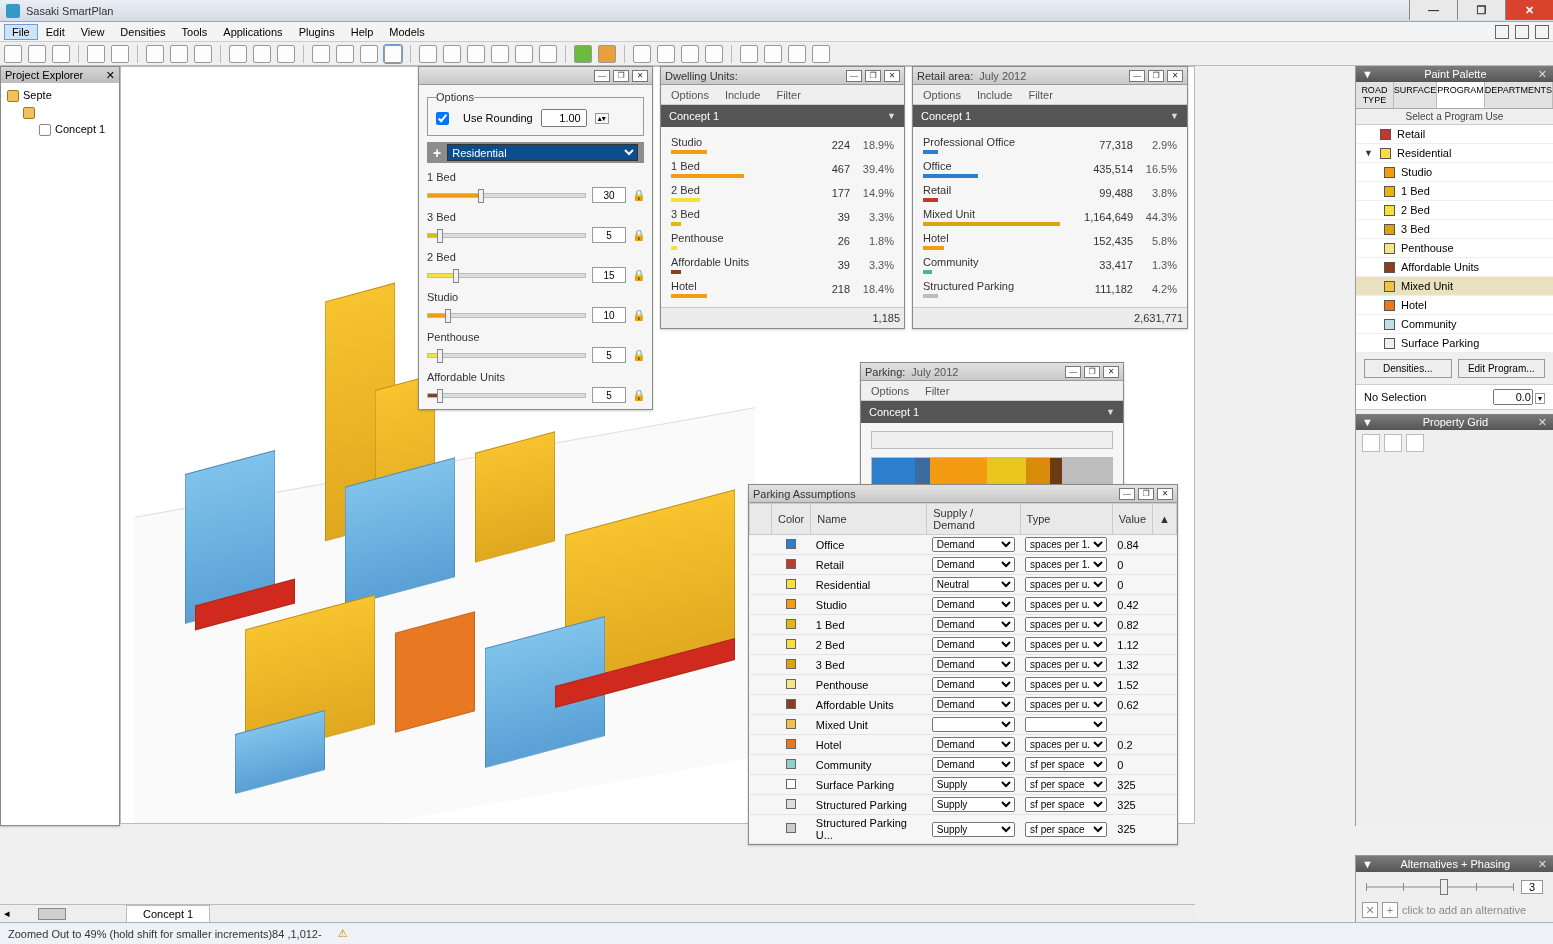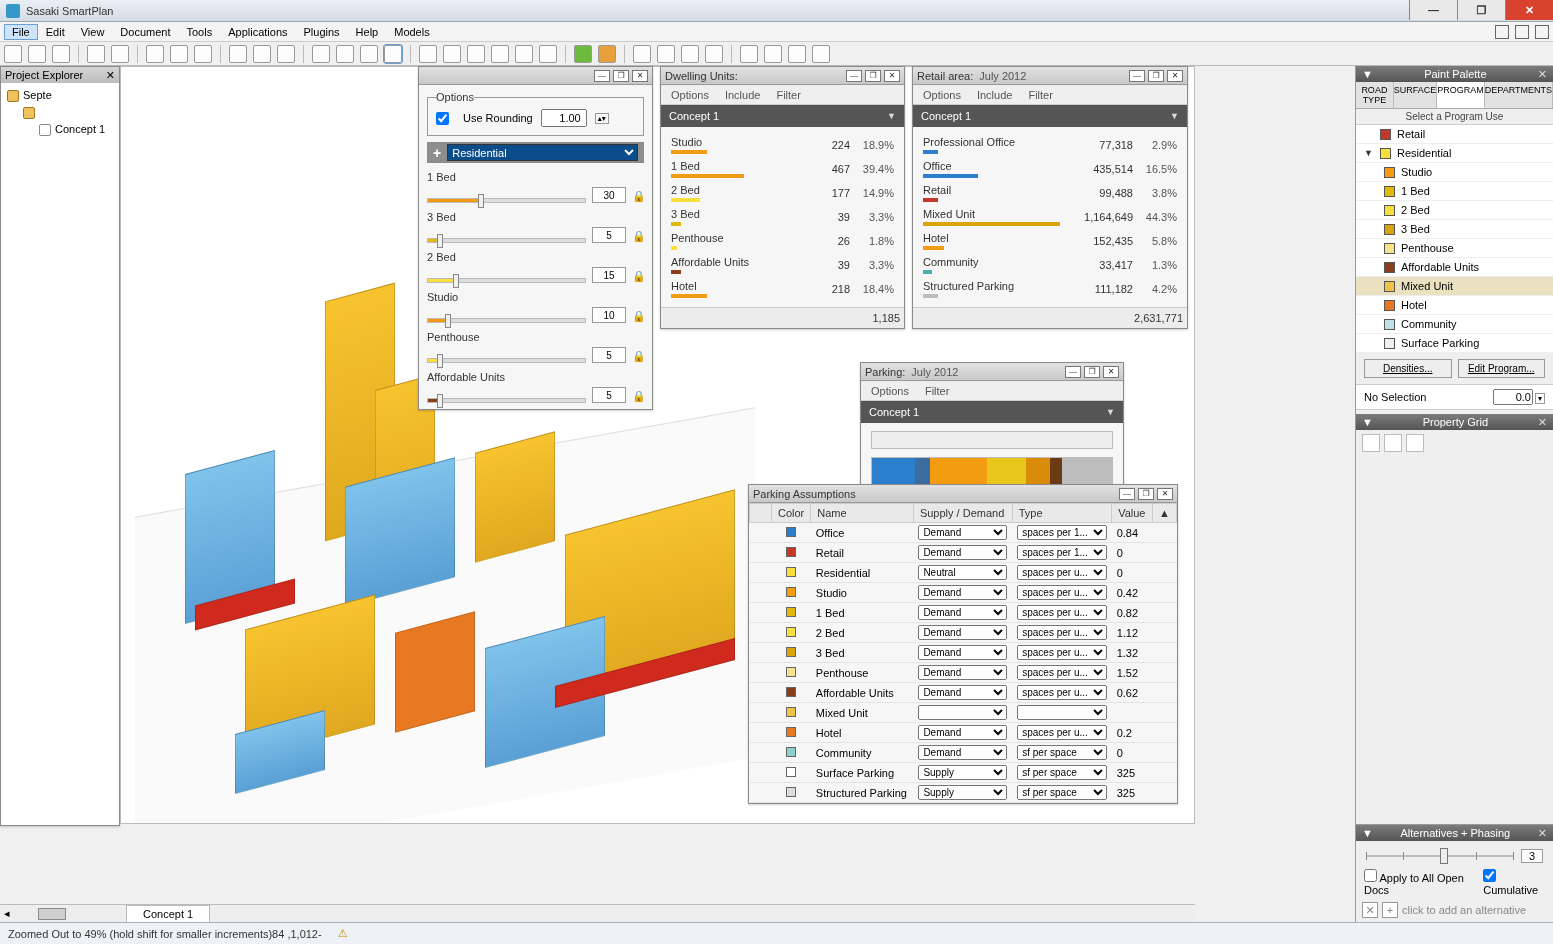--- a/index.html
+++ b/index.html
@@ -56,21 +56,21 @@
   #opt { left:418px; top:66px; width:235px; }
   #opt .body { padding:6px 8px; }
   #opt fieldset { border:1px solid #999; padding:6px 8px 8px; }
   #opt legend { font-size:11px;color:#333; }
   #opt .chk { margin-right:6px; }
   #opt .rnd { display:flex; align-items:center; gap:8px; }
   #opt .rnd input[type=text] { width:46px; text-align:right; padding:1px 4px; }
   #opt .catsel { margin-top:6px; height:21px; background:#8d8d8d; display:flex; align-items:center; padding:0 6px; gap:6px; }
   #opt .plus { color:#fff; font-weight:bold; font-size:14px; }
   #opt select { flex:1; height:17px; background:#0b4c8b; color:#fff; border:1px solid #333; font-size:11px; }
-  .slider-row { display:flex; align-items:flex-end; padding:4px 0 0; gap:6px; }
+  .slider-row { display:flex; align-items:center; padding:4px 0 0; gap:6px; }
   .slider-label-row { font-size:11px; color:#333; padding-top:8px; }
   .slider-bar { height:5px; flex:1; background:#ddd; position:relative; border:1px solid #bbb; }
   .slider-fill { position:absolute; left:0; top:0; bottom:0; }
   .slider-thumb { position:absolute; top:-5px; width:6px; height:14px; background:#f0f0f0; border:1px solid #888; }
   .slider-val { width:34px; height:16px; border:1px solid #999; text-align:center; font-size:10px; }
   .lock { width:12px; text-align:center; color:#777; }
   
   .data-panel { width:245px; }
   .data-list { padding:6px 10px; }
   .drow { display:grid; grid-template-columns: 1fr 58px 44px; align-items:center; padding:3px 0; font-size:11px; color:#333; }
@@ -101,21 +101,21 @@
   .tabs .tab { flex:1; text-align:center; font-size:9px; padding:3px 0; border-right:1px solid #bbb; }
   .tabs .tab.on { background:#fff; border-bottom:1px solid #fff; }
   .sel-use { text-align:center; font-size:10px; color:#444; padding:2px 0; border-bottom:1px solid #ccc; }
   .pp-list { background:#fff; max-height:238px; overflow:auto; }
   .pp-item { display:flex; align-items:center; padding:3px 8px; gap:6px; border-bottom:1px solid #eee; }
   .pp-item.sel { background:#e9e1bf; }
   .pp-item .esw { width:11px;height:11px; border:1px solid #555; }
   .pp-item .caret { width:10px;font-size:9px;color:#333; }
   .pp-item.indent { padding-left:28px; }
   .dock-row { display:flex; gap:6px; padding:6px 8px; }
-  .dock-row button { flex:1; font-size:10px; padding:3px 4px; background:#eee; border:1px solid #999;text-decoration:underline; }
+  .dock-row button { flex:1; font-size:10px; padding:3px 4px; background:#eee; border:1px solid #999; }
   .nosel { display:flex; align-items:center; justify-content:space-between; padding:4px 8px; background:#fff; border-top:1px solid #ccc; border-bottom:1px solid #ccc; }
   .nosel input { width:40px; text-align:right; }
   .prop-icons { display:flex; gap:4px; padding:4px 6px; }
   .prop-icons .ico { width:18px;height:18px;border:1px solid #bbb;background:#fff; }
   
   #alt { position:absolute; right:0; bottom:22px; width:198px; background:#efefef; border-left:1px solid #999; border-top:1px solid #999; }
   #alt .slider-t { padding:8px 10px 4px; position:relative; height:26px; }
   .altsl { position:absolute; left:10px; right:40px; top:14px; height:2px; background:#bbb; }
   .altsl .tick { position:absolute; top:-3px; width:1px;height:8px;background:#888; }
   .altsl .thumb { position:absolute; top:-7px; width:8px;height:16px;background:#eee;border:1px solid #777; }
@@ -142,21 +142,21 @@
   <div class="icon"></div>
   <div class="t">Sasaki SmartPlan</div>
   <div class="winbtns">
     <div class="winbtn">—</div>
     <div class="winbtn">❐</div>
     <div class="winbtn close">✕</div>
   </div>
 </div>
 
 <div class="menubar">
-  <span id="menu-items"><span class="m active">File</span><span class="m">Edit</span><span class="m">View</span><span class="m">Document</span><span class="m">Tools</span><span class="m">Applications</span><span class="m">Plugins</span><span class="m">Help</span><span class="m">Models</span></span>
+  <span id="menu-items"><span class="m active">File</span><span class="m">Edit</span><span class="m">View</span><span class="m">Densities</span><span class="m">Tools</span><span class="m">Applications</span><span class="m">Plugins</span><span class="m">Help</span><span class="m">Models</span></span>
   <span class="spacer"></span>
   <span class="mdl">
     <span class="sq"></span>
     <span class="sq"></span>
     <span class="sq"></span>
   </span>
 </div>
 
 <div class="toolbar">
   <span class="tbtn"></span>
@@ -638,20 +638,29 @@
         </tr>
         <tr>
           <td class="c"></td>
           <td class="c"><span class="sw" style="background:#dddddd"></span></td>
           <td>Structured Parking</td>
           <td><select><option>Supply</option></select></td>
           <td><select><option>sf per space</option></select></td>
           <td class="v">325</td>
           <td></td>
         </tr>
+        <tr>
+          <td class="c"></td>
+          <td class="c"><span class="sw" style="background:#cccccc"></span></td>
+          <td>Structured Parking U...</td>
+          <td><select><option>Supply</option></select></td>
+          <td><select><option>sf per space</option></select></td>
+          <td class="v">325</td>
+          <td></td>
+        </tr>
       </tbody>
   </table>
 </div>
 
 <div id="dockR">
   <div class="dock-hdr">
       <span>▼ </span>
       <span>Paint Palette</span>
       <span class="xx">✕</span>
     </div>
@@ -744,24 +753,20 @@
     <div class="altsl">
       <span class="tick" style="left:0%"></span>
         <span class="tick" style="left:25%"></span>
       <span class="tick" style="left:50%"></span>
         <span class="tick" style="left:75%"></span>
         <span class="tick" style="left:100%"></span>
       <span class="thumb" style="left:50%"></span>
     </div>
     <input class="phin" value="3" style="">
   </div>
-  <div class="chkrow">
-    <label><input type="checkbox" style=""> <span>Apply to All Open Docs</span></label>
-    <label><input type="checkbox" checked="" style=""> <span>Cumulative</span></label>
-  </div>
   <div class="addrow">
     <span class="btn">✕</span>
     <span class="btn">+</span>
     <span>click to add an alternative</span>
   </div>
 </div>
 
 <div class="hscroll">
   <span style="padding:0 4px">◂</span>
   <div class="th"></div>

